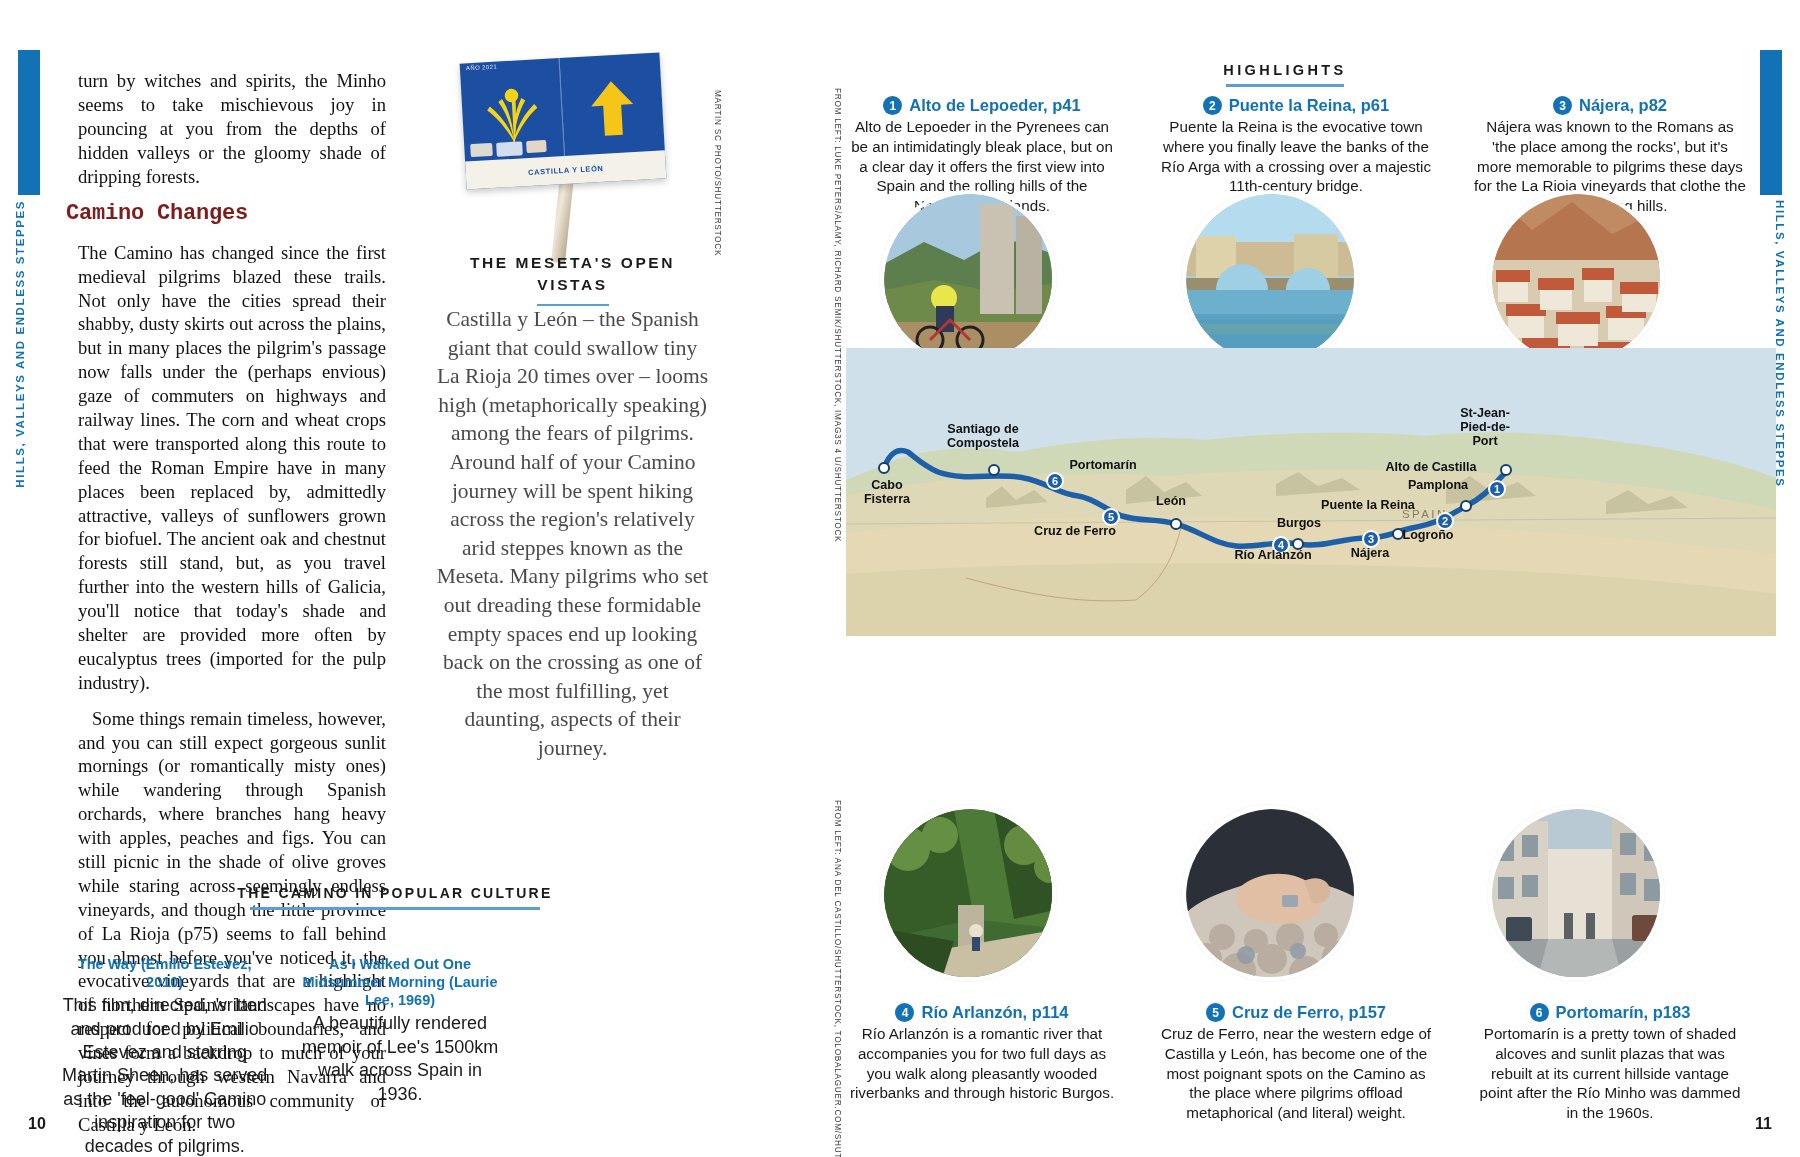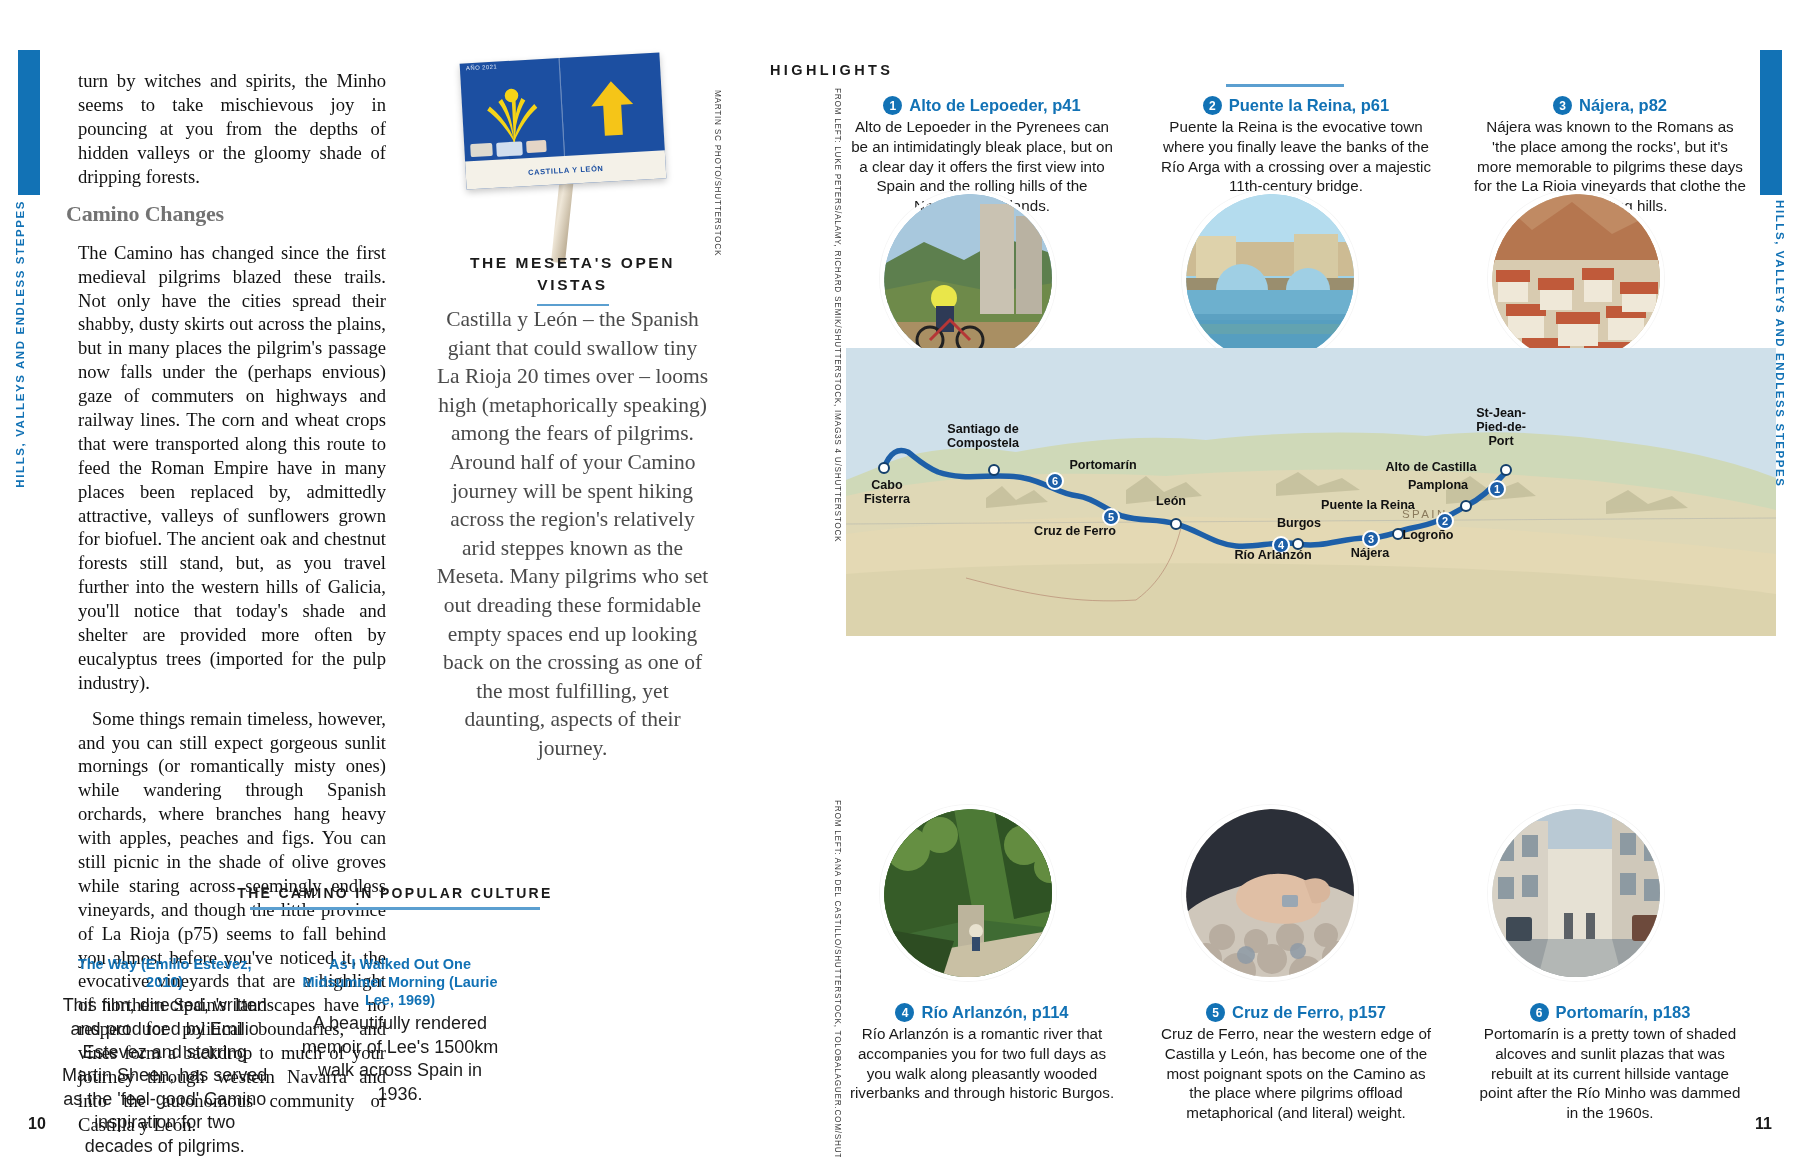--- a/index.html
+++ b/index.html
@@ -39,22 +39,22 @@
   .left-page { position: absolute; left: 0; top: 0; width: 770px; height: 1157px; }
 
   .body-col {
     position: absolute; left: 66px; top: 57px; width: 332px;
     font-size: 18.6px; line-height: 1.285; color: #111; text-align: justify;
     hyphens: auto;
   }
   .body-col p { text-indent: 0; margin: 12px; }
   .body-col p.indent { text-indent: 14px; }
   .sec-head {
-    font-family: Liberation Serif, serif;
-    font-weight: bold; font-size: 22px; color: #737373;
+    font-family: Liberation Mono, monospace;
+    font-weight: bold; font-size: 22px; color: #7f1d1d;
     margin: 9px 0 3px 0; letter-spacing: -0.2px;
   }
 
   
   .signpost-wrap {
     position: absolute; left: 455px; top: 48px; width: 230px; height: 190px;
   }
   .sign-stick {
     position: absolute; left: 103px; top: 80px; width: 14px; height: 135px;
     background: linear-gradient(95deg,#cfc3ae,#efe7d8 40%,#b8a98f);
@@ -149,21 +149,21 @@
     font-family: "Liberation Sans", sans-serif;
     font-weight: bold; font-size: 16px; color: #1a1a1a;
   }
   .folio.left  { left: 28px; }
   .folio.right { right: 28px; }
 
   
   .right-page { position: absolute; left: 770px; top: 0; width: 1030px; height: 1157px; }
 
   .hl-head {
-    position: absolute; left: 0; right: 0; top: 62px; 
+    position: absolute; left: 0; right: 0; top: 62px; text-align: center;
     font-family: "Liberation Sans", sans-serif;
     font-weight: bold; font-size: 14.5px; letter-spacing: 3.4px; color: #1a1a1a;
   }
   .hl-head .rule-blue { width: 118px; margin-top: 6px; }
 
   .hl-row {
     position: absolute; left: 76px; width: 900px;
     display: grid; grid-template-columns: 1fr 1fr 1fr; gap: 0 42px;
   }
   .hl-row.top { top: 96px; }
@@ -479,21 +479,21 @@
       <div class="mlabel" style="left:212px; top:110px; width:90px;">Portomarín</div>
       <div class="mlabel" style="left:178px; top:176px; width:102px;">Cruz de Ferro</div>
       <div class="mlabel" style="left:298px; top:146px; width:54px;">León</div>
       <div class="mlabel" style="left:424px; top:168px; width:58px;">Burgos</div>
       <div class="mlabel" style="left:376px; top:200px; width:102px;">Río Arlanzón</div>
       <div class="mlabel" style="left:494px; top:198px; width:60px;">Nájera</div>
       <div class="mlabel" style="left:548px; top:180px; width:68px;">Logroño</div>
       <div class="mlabel" style="left:466px; top:150px; width:112px;">Puente la Reina</div>
       <div class="mlabel" style="left:552px; top:130px; width:80px;">Pamplona</div>
       <div class="mlabel" style="left:526px; top:112px; width:118px;">Alto de Castilla</div>
-      <div class="mlabel" style="left:624px; top:58px;  width:62px;">St-Jean-
+      <div class="mlabel" style="left:608px; top:58px;  width:62px;">St-Jean-
 Pied-de-
 Port</div>
     </div>
 
     <div class="circ c4">
       <svg width="176" height="176" viewBox="0 0 176 176">
         <defs>
             <clipPath id="cp4">
               <circle cx="88" cy="88" r="88"></circle>
             </clipPath>

